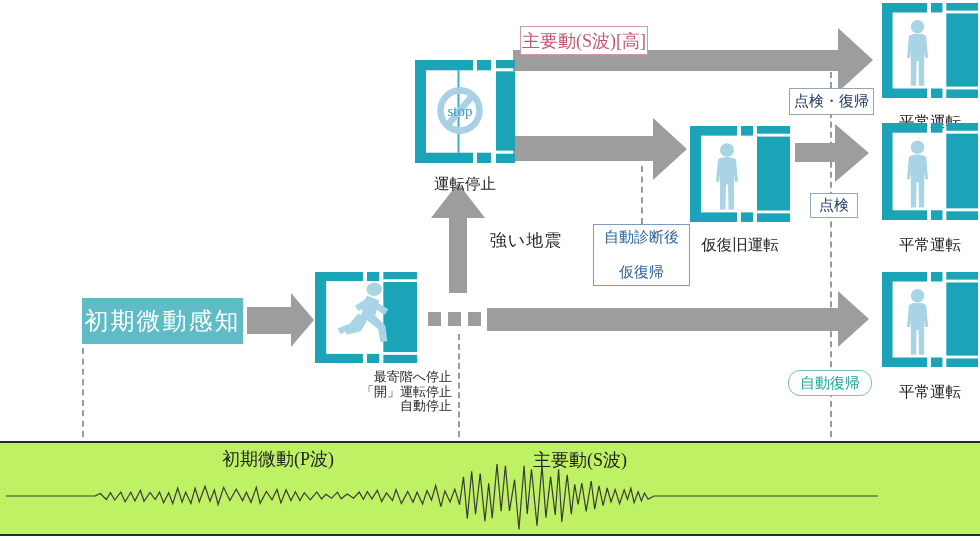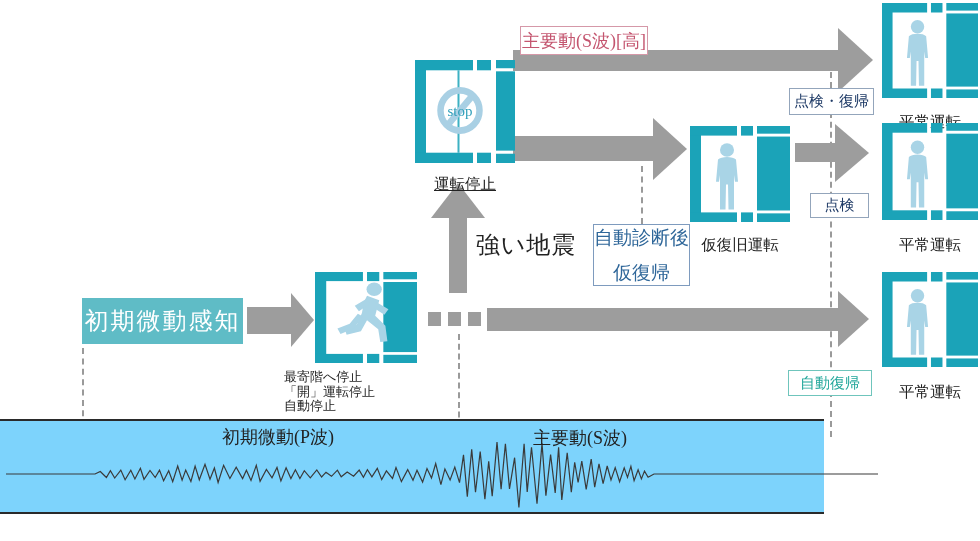--- a/index.html
+++ b/index.html
@@ -31,45 +31,45 @@
   .aweak-head{left:838px;top:291px;border-left:31px solid var(--gray);border-top:28px solid transparent;border-bottom:28px solid transparent;}
   .aup-head{left:431px;top:183px;width:0;height:0;border-bottom:35px solid var(--gray);border-left:27px solid transparent;border-right:27px solid transparent;z-index:1;}
   .aup-shaft{left:449px;top:216px;width:18px;height:77px;}
   .dotsq{top:312px;width:13px;height:14px;background:var(--gray);z-index:1;}
   
   .vdash{width:0;border-left:2px dashed #9a9a9a;z-index:0;}
   
   .box{display:flex;align-items:center;justify-content:center;background:#fff;z-index:2;box-sizing:border-box;text-align:center;}
   .pinkbox{border:1.5px solid var(--pink-bd);color:var(--pink);}
   .navybox{border:1.5px solid var(--navy-bd);color:var(--navy);}
-  .bluebox{border:1.5px solid var(--blue-bd);color:var(--blue);flex-direction:column;line-height:19px;font-size:19px;gap:16px;}
+  .bluebox{border:1.5px solid var(--blue-bd);color:var(--blue);flex-direction:column;line-height:19px;font-size:15px;gap:16px;}
   .tgreenbox{border:1.5px solid var(--tgreen-bd);color:var(--tgreen);}
   .lbl-high{left:520px;top:26px;width:128px;height:29px;font-size:18px;}
   .lbl-low{left:520px;top:113px;width:128px;height:29px;font-size:17px;}
   .lbl-detect{left:488px;top:260px;width:95px;height:28px;font-size:16px;}
   .lbl-diag{left:593px;top:224px;width:97px;height:62px;}
   .lbl-ir{left:789px;top:88px;width:85px;height:27px;font-size:15px;}
-  .lbl-i{left:810px;top:193px;width:59px;height:25px;font-size:15px;}
-  .lbl-ar{left:788px;top:370px;width:84px;height:26px;font-size:15px;}
+  .lbl-i{left:810px;top:193px;width:48px;height:25px;font-size:15px;}
+  .lbl-ar{left:788px;top:370px;width:84px;height:26px;font-size:15px;border-radius:12px;}
   
   .cap{font-size:15.5px;text-align:center;z-index:2;margin-top:12px;}
-  .cap-unten{left:415px;top:162px;width:100px;text-decoration:underline;}
+  .cap-unten{left:415px;top:162px;width:100px;}
   .cap-kari{left:690px;top:223px;width:100px;}
   .cap-n1{left:882px;top:100px;width:96px;}
   .cap-n2{left:882px;top:223px;width:96px;}
   .cap-n3{left:882px;top:370px;width:96px;}
-  .big{font-size:24px;letter-spacing:1px;z-index:2;text-align:center;}
+  .big{font-size:17px;letter-spacing:1px;z-index:2;text-align:center;}
   .cap-strong{left:470px;top:229px;width:112px;}
   .cap-weak{left:545px;top:332px;width:112px;}
-  .note1{left:284px;top:370px;width:140px;font-size:13px;line-height:14.5px;text-align:left;z-index:2;}
+  .note1{left:312px;top:370px;width:140px;font-size:13px;line-height:14.5px;text-align:right;z-index:2;}
   
   .lift{z-index:2;}
   .fteal{fill:var(--teal);} .fperson{fill:var(--person);}
   
-  .wave-panel{left:0;top:419px;width:824px;height:95px;border-top:2px solid #2a2a2a;border-bottom:2px solid #2a2a2a;box-sizing:border-box;z-index:3;background:#7dd3fc;}
+  .wave-panel{left:0;top:441px;width:980px;height:95px;border-top:2px solid #2a2a2a;border-bottom:2px solid #2a2a2a;box-sizing:border-box;z-index:3;background:#bef264;}
   .wave-lbl{position:absolute;font-size:18px;text-align:center;width:160px;}
   .wl-p{left:198px;top:4px;} .wl-s{left:500px;top:5px;}
 </style>
 </head>
 <body>
 
 <div class="stage">
 
   <svg width="0" height="0" style="position:absolute">
     <defs>

